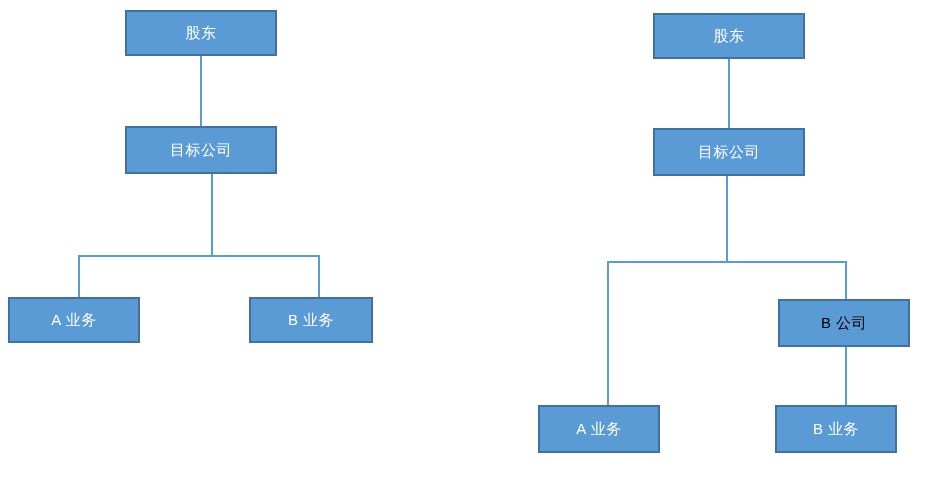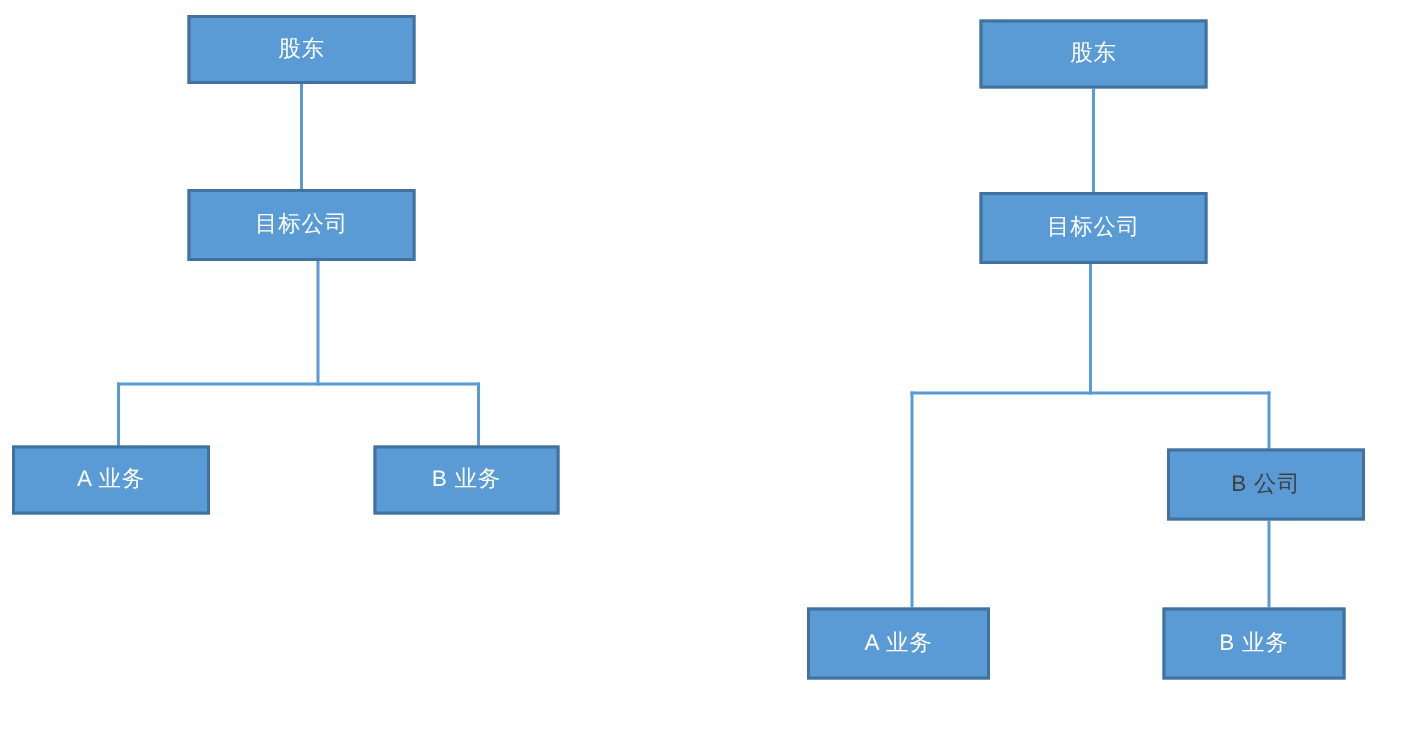--- a/index.html
+++ b/index.html
@@ -86,21 +86,21 @@
       <div class="conn h" style="left: 607px; top: 261px; background: rgb(91, 155, 213); width: 240px;"></div>
       <div class="conn v" style="left: 607px; top: 261px; background: rgb(91, 155, 213); height: 144px;"></div>
       <div class="conn v" style="left: 845px; top: 261px; background: rgb(91, 155, 213); height: 40px;"></div>
       <div class="conn v" style="left: 845px; top: 347px; background: rgb(91, 155, 213); height: 58px;"></div>
       <div class="node" style="left: 653px; top: 13px; width: 152px; height: 46px; background: rgb(91, 155, 213); border-color: rgb(65, 113, 156); color: rgb(255, 255, 255);">
         <span class="label">股东</span>
       </div>
       <div class="node" style="left: 653px; top: 128px; width: 152px; height: 48px; background: rgb(91, 155, 213); border-color: rgb(65, 113, 156); color: rgb(255, 255, 255);">
         <span class="label">目标公司</span>
       </div>
-      <div class="node" style="left: 778px; top: 299px; width: 132px; height: 48px; background: rgb(91, 155, 213); border-color: rgb(65, 113, 156); color: #404040;">
+      <div class="node" style="left: 778px; top: 299px; width: 132px; height: 48px; background: rgb(91, 155, 213); border-color: rgb(65, 113, 156); color: #000000;">
         <span class="label">B 公司</span>
       </div>
       <div class="node" style="left: 538px; top: 405px; width: 122px; height: 48px; background: rgb(91, 155, 213); border-color: rgb(65, 113, 156); color: rgb(255, 255, 255);">
         <span class="label">A 业务</span>
       </div>
       <div class="node" style="left: 775px; top: 405px; width: 122px; height: 48px; background: rgb(91, 155, 213); border-color: rgb(65, 113, 156); color: rgb(255, 255, 255);">
         <span class="label">B 业务</span>
       </div>
     </div>
   </div>

